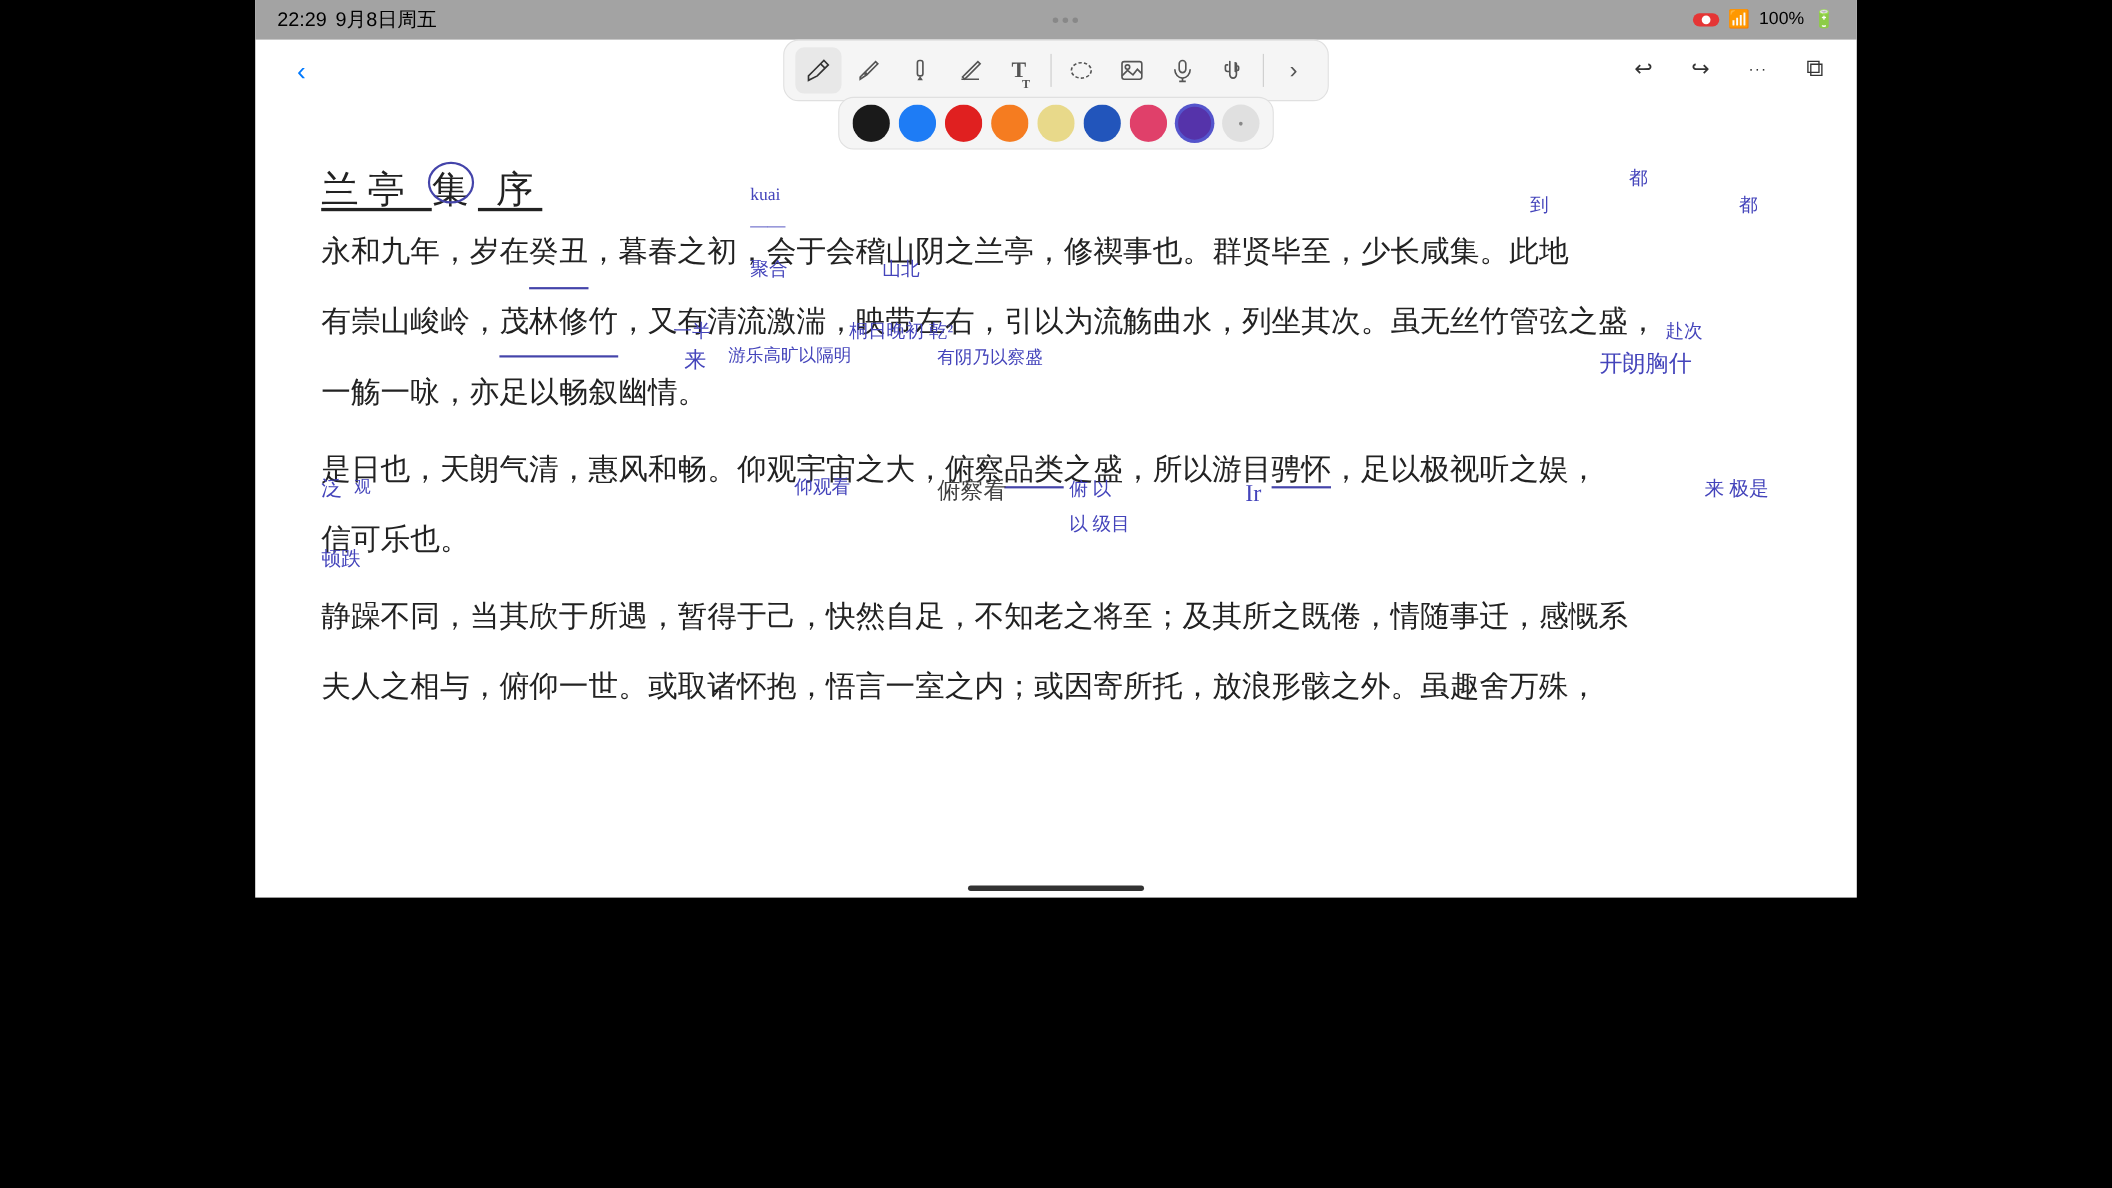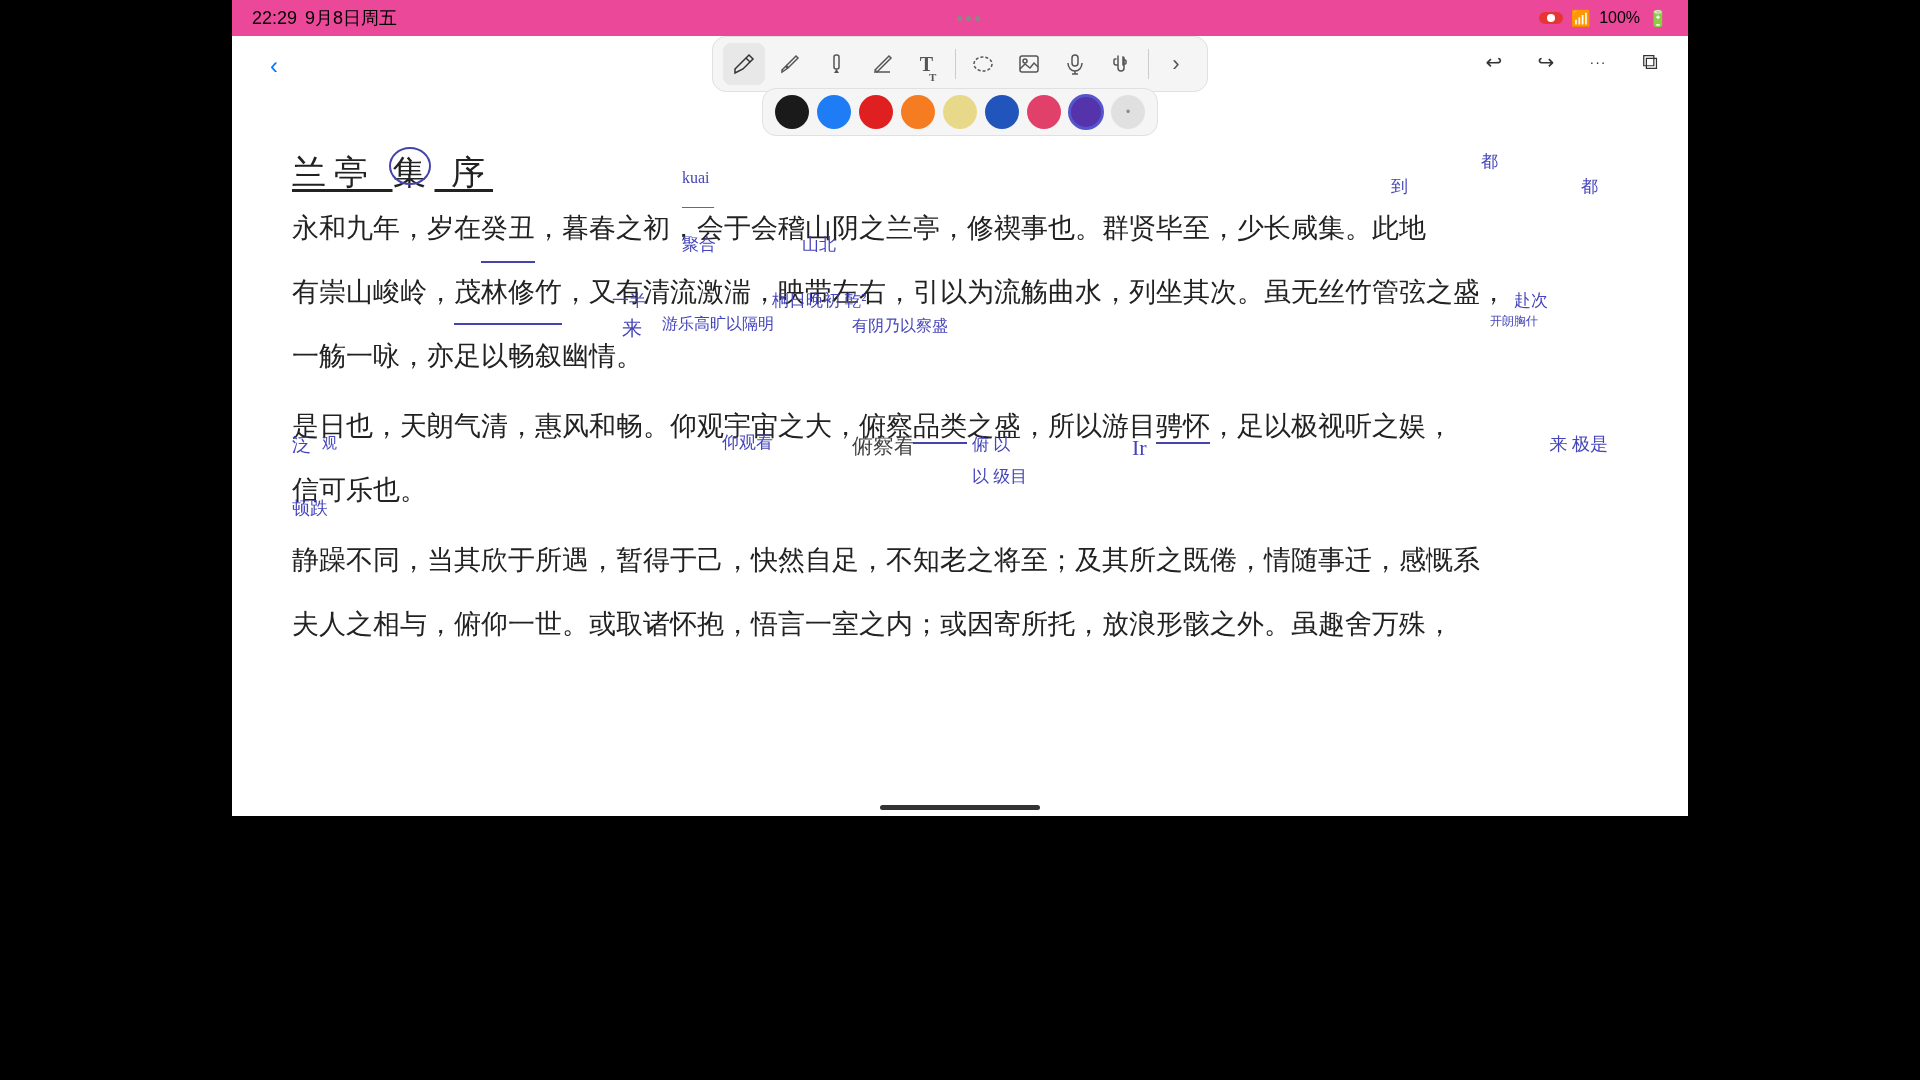--- a/index.html
+++ b/index.html
@@ -19,21 +19,21 @@
       background: #fff;
       left: 50%;
       transform: translateX(-50%);
       border-radius: 0;
     }
     
     .status-bar {
       position: absolute;
       top: 0; left: 0; right: 0;
       height: 36px;
-      background: #ec4899;
+      background: #a3a3a3;
       display: flex;
       align-items: center;
       justify-content: space-between;
       padding: 0 20px;
       z-index: 10;
     }
     .status-left {
       display: flex;
       align-items: center;
       gap: 8px;
@@ -378,21 +378,21 @@
         <p style="font-size:27px;font-family:'STSong','SimSun',serif;line-height:2;">
           一觞一咏，亦足以畅叙幽情。
         </p>
 
         <span style="position:absolute;top:-20px;left:330px;color:#4444bb;font-size:20px;font-family:'KaiTi','STKaiti',cursive;">来</span>
 
         <span style="position:absolute;top:-20px;left:370px;color:#4444bb;font-size:16px;font-family:'KaiTi','STKaiti',cursive;">游乐高旷以隔明</span>
 
         <span style="position:absolute;top:-18px;left:560px;color:#4444bb;font-size:16px;font-family:'KaiTi','STKaiti',cursive;">有阴乃以察盛</span>
 
-        <span style="position:absolute;top:-18px;right:90px;color:#4444bb;font-size:12px;font-family:Liberation Mono, monospace;">开朗胸什</span>
+        <span style="position:absolute;top:-18px;right:90px;color:#4444bb;font-size:21px;font-family:Liberation Serif, serif;">开朗胸什</span>
       </div>
 
       <div style="position:relative;margin-bottom:0;">
         <p style="font-size:27px;font-family:'STSong','SimSun',serif;line-height:2;">
           是日也，天朗气清，惠风和畅。仰观宇宙之大，俯察<span style="border-bottom:2px solid #4444aa;padding-bottom:1px;">品类</span>之盛，所以游目<span style="border-bottom:2px solid #4444aa;padding-bottom:1px;">骋怀</span>，足以极视听之娱，
         </p>
 
         <span style="position:absolute;top:28px;left:0px;color:#4444bb;font-size:19px;font-family:'KaiTi','STKaiti',cursive;">泛</span>
 
         <span style="position:absolute;top:30px;left:30px;color:#4444bb;font-size:15px;font-family:'KaiTi','STKaiti',cursive;">观</span>

